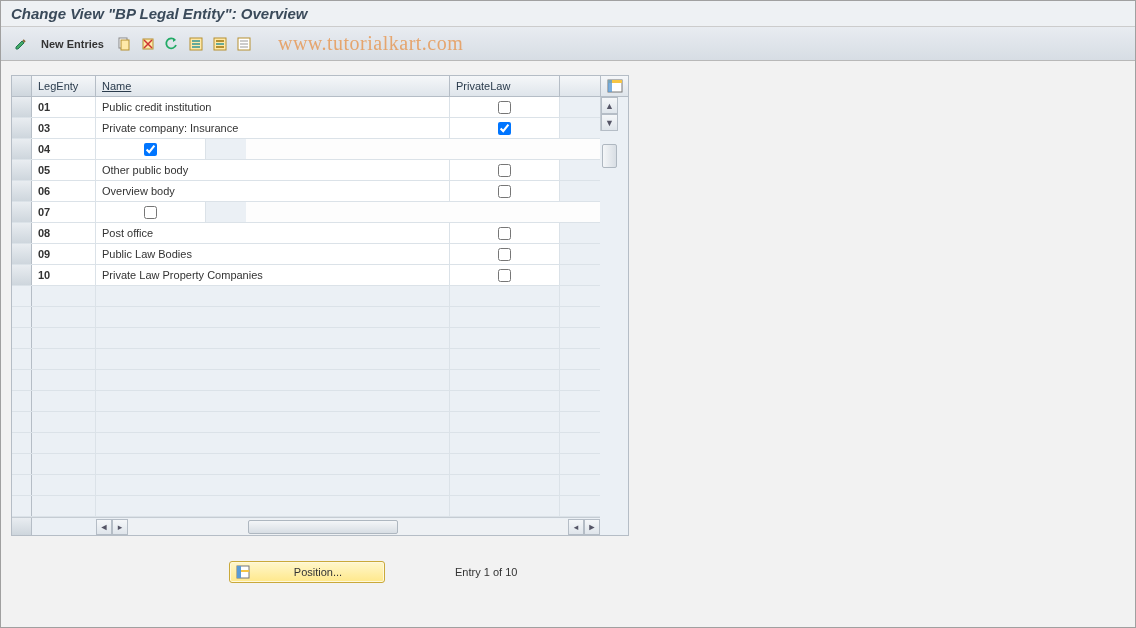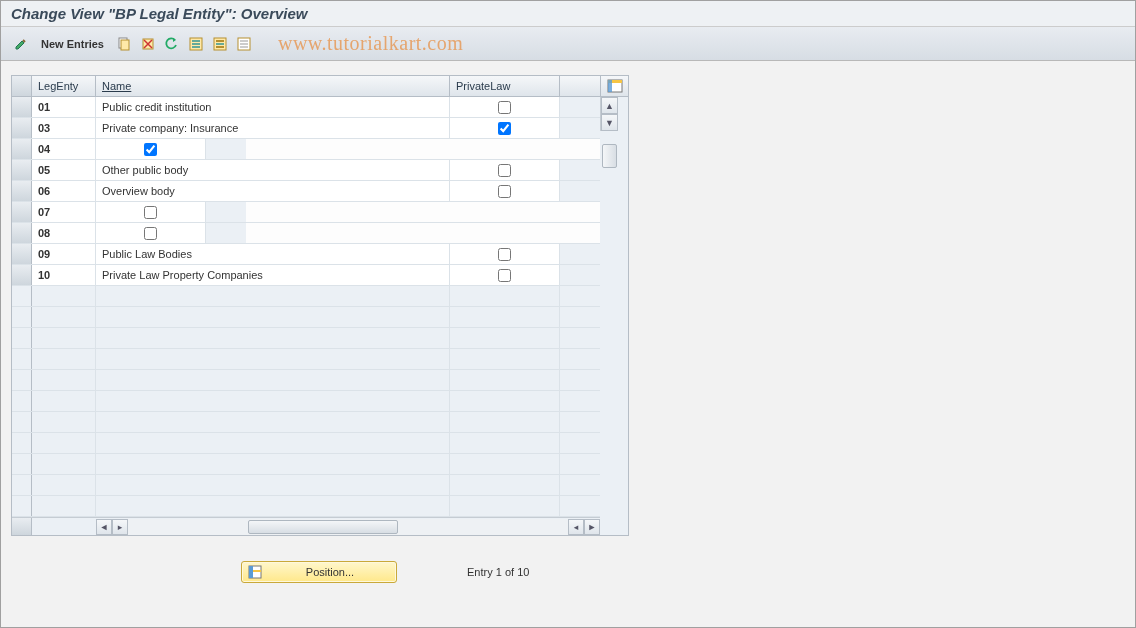--- a/index.html
+++ b/index.html
@@ -171,21 +171,21 @@
   .hscroll .trackh { flex:1; height:16px; background:#eef1f4; position:relative;}
   .hscroll .thumbh {
     position:absolute; top:1px; bottom:1px; left:120px; width:150px;
     background: linear-gradient(#f4f6f8,#d8dee4);
     border:1px solid #aeb7c0; border-radius:2px;
     cursor:pointer;
   }
   .hscroll .gap { width:64px; }
   .footer {
     position:absolute;
-    left:12px; right:0; top:560px;
+    left:0; right:0; top:560px;
     display:flex; align-items:center;
     gap:70px;
     padding-left:228px;
     font-size:11px;
   }
   .position-btn {
     width:156px; height:22px;
     background: linear-gradient(#fff7cc,#ffe88a);
     border:1px solid #c9a93a;
     border-radius:3px;
@@ -318,20 +318,21 @@
               <div class="cell sel"></div>
               <div class="cell code">07</div>
               <div class="cell priv">
                 <input type="checkbox" style="">
               </div>
               <div class="cell extra"></div>
             </div>
             <div class="row">
               <div class="cell sel"></div>
               <div class="cell code">08</div>
+              <div class="cell name">Post office</div>
               <div class="cell priv">
                 <input type="checkbox" style="">
               </div>
               <div class="cell extra"></div>
             </div>
             <div class="row">
               <div class="cell sel"></div>
               <div class="cell code">09</div>
               <div class="cell name">Public Law Bodies</div>
               <div class="cell priv">

